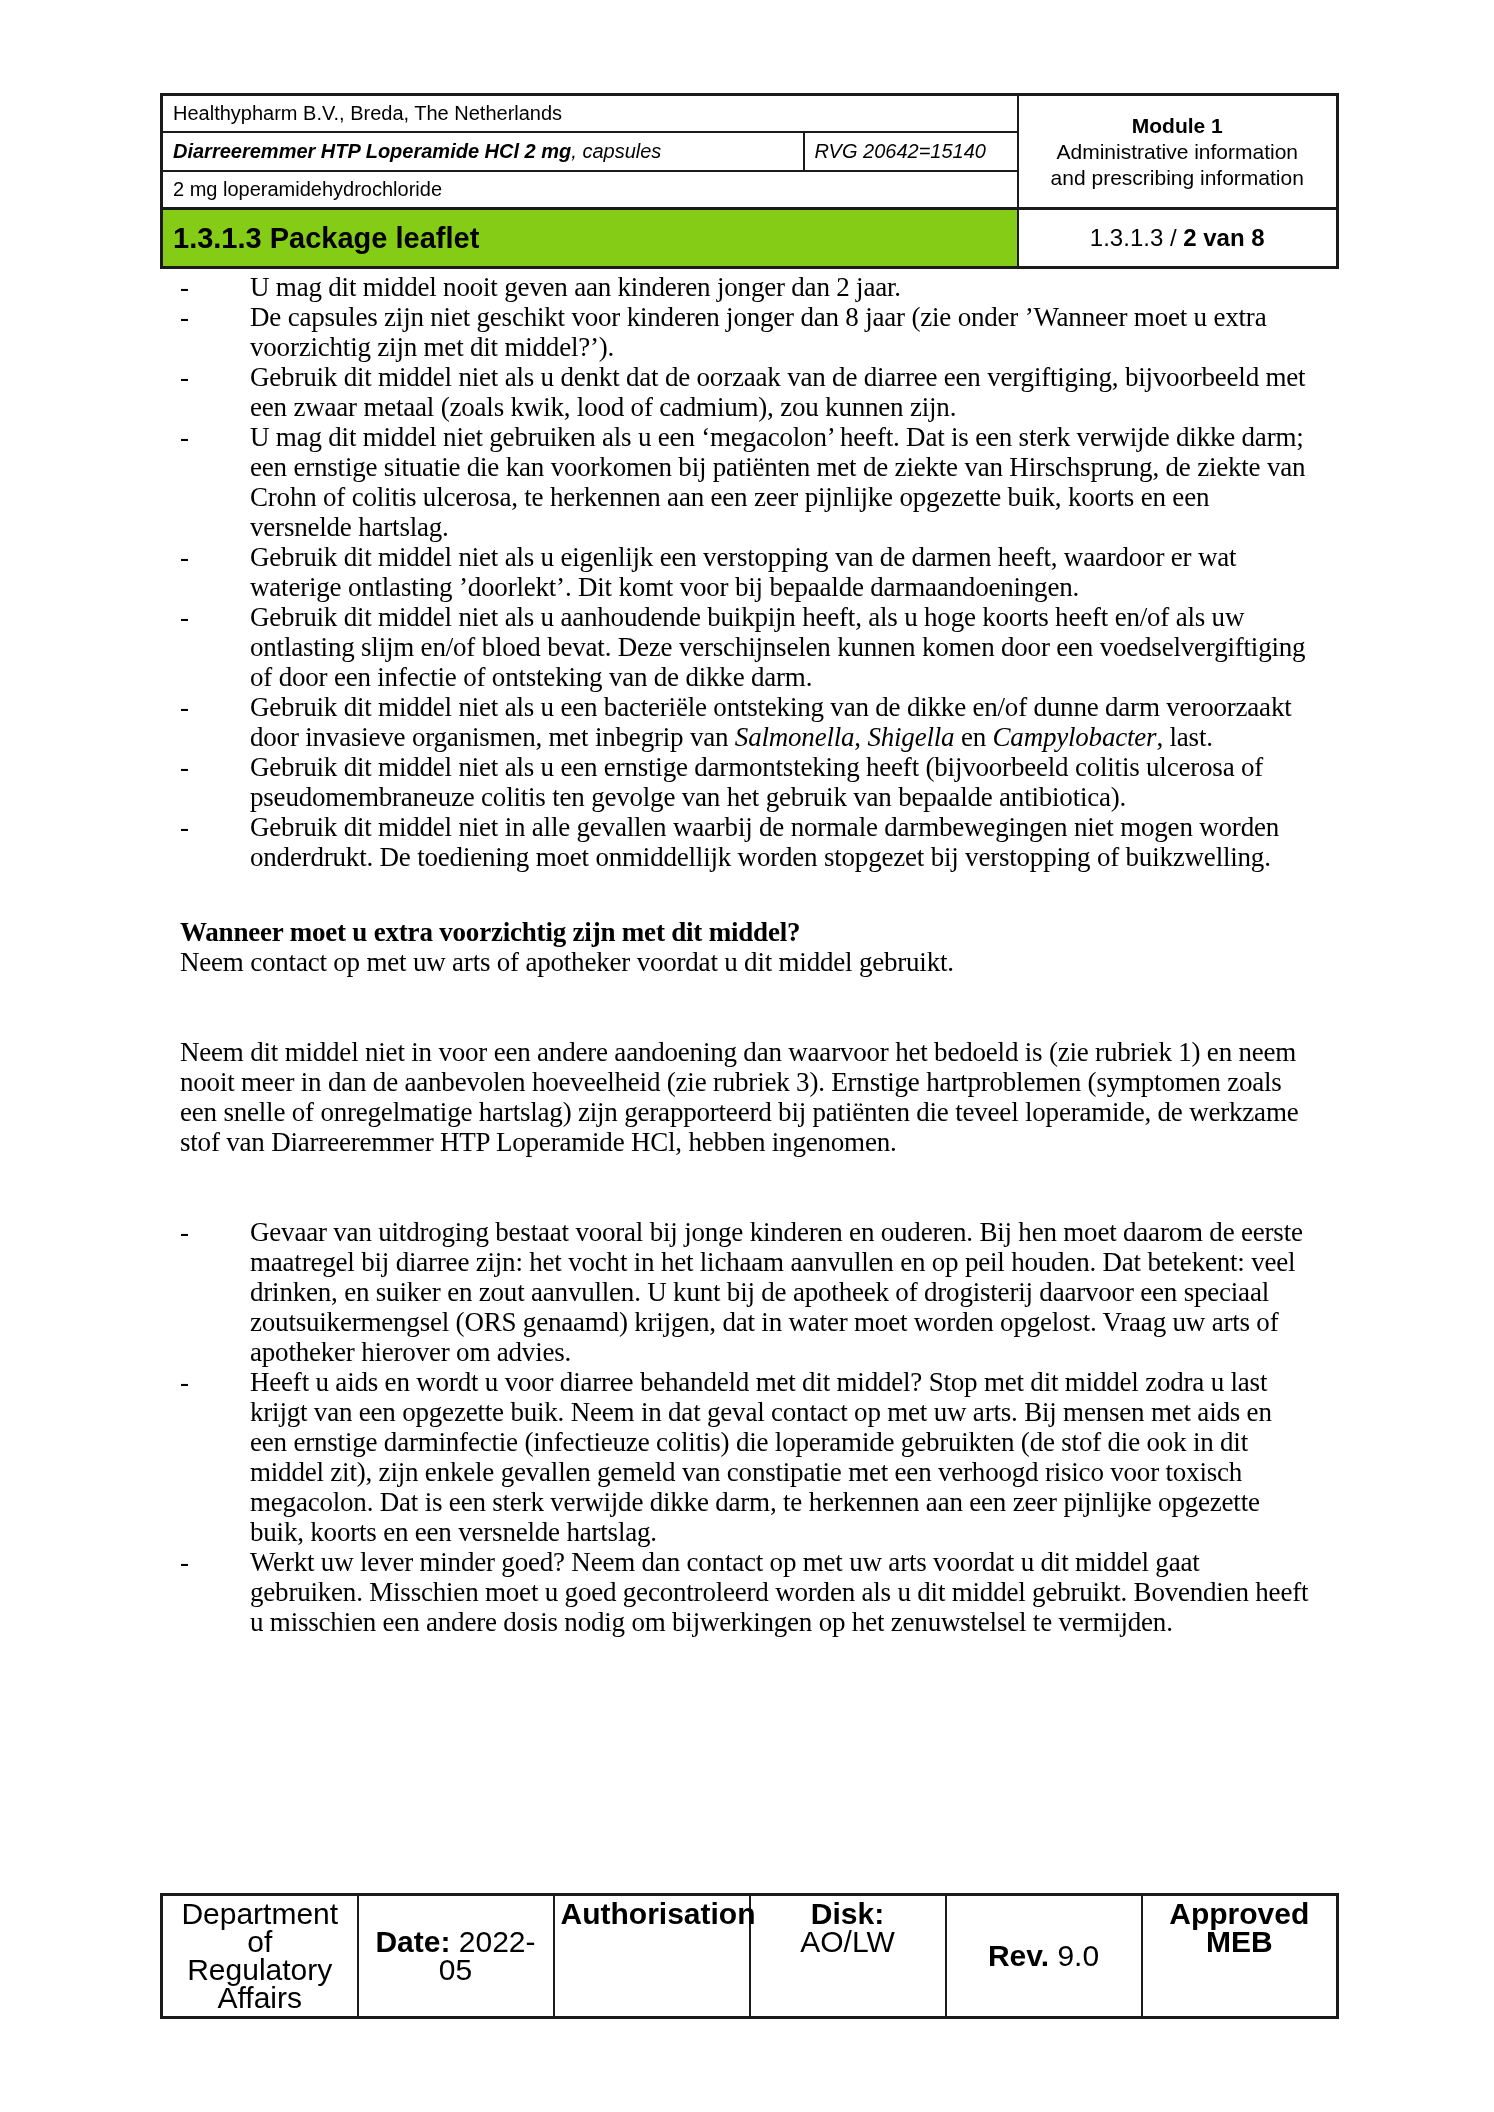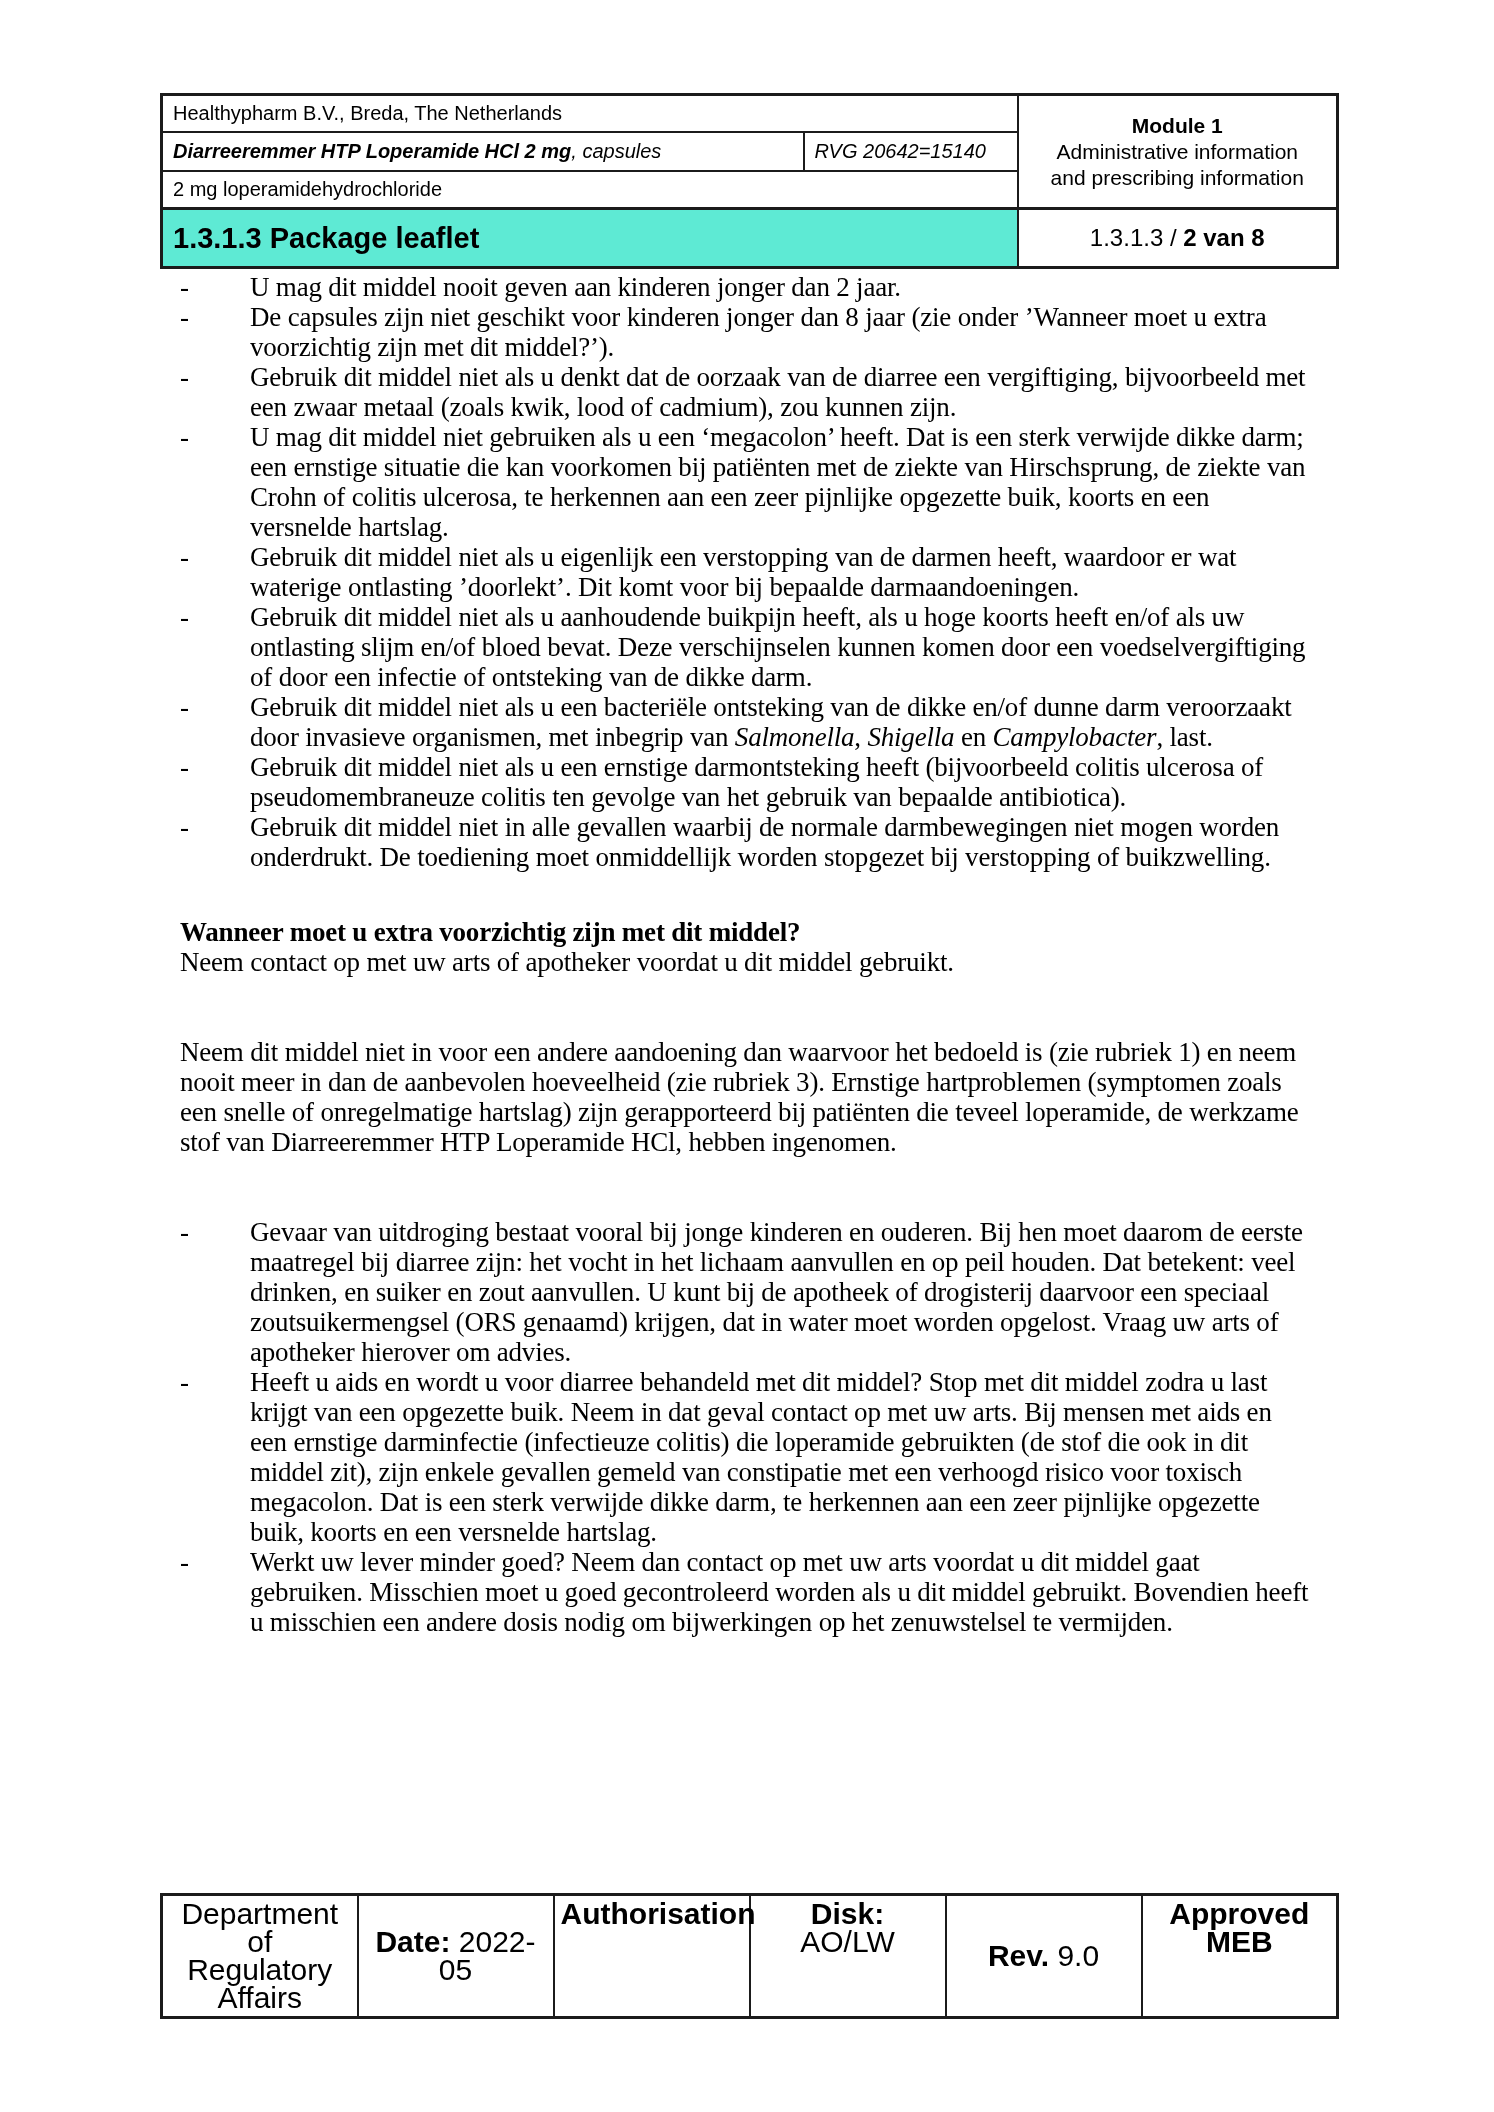--- a/index.html
+++ b/index.html
@@ -23,21 +23,21 @@
   .row-strength td{height:31px;}
   .product-name{font-weight:bold;font-style:italic;}
   .product-suffix{font-style:italic;margin-top:44px;}
   .rvg-cell{font-style:italic;}
   .module-cell{
     text-align:center;font-size:21px;line-height:26px;white-space:normal;
   }
   .module-title{font-weight:bold;}
   .section-row td{height:52px;border-top:3px solid #1b1b1b;border-bottom:3px solid #1b1b1b;}
   .section-title-cell{
-    background:#5eead4;font-weight:bold;font-size:29px;padding-left:12px;
+    background:#84cc16;font-weight:bold;font-size:29px;padding-left:12px;
   }
   .page-ref-cell{text-align:center;font-size:24px;}
   
   .body-block{
     position:absolute;left:180px;top:272px;width:1133px;
     font-size:27px;line-height:30px;letter-spacing:-0.2px;
   }
   .bullet{display:flex;}
   .bullet .marker{width:70px;flex:none;}
   .bullet .btext{width:1063px;}

